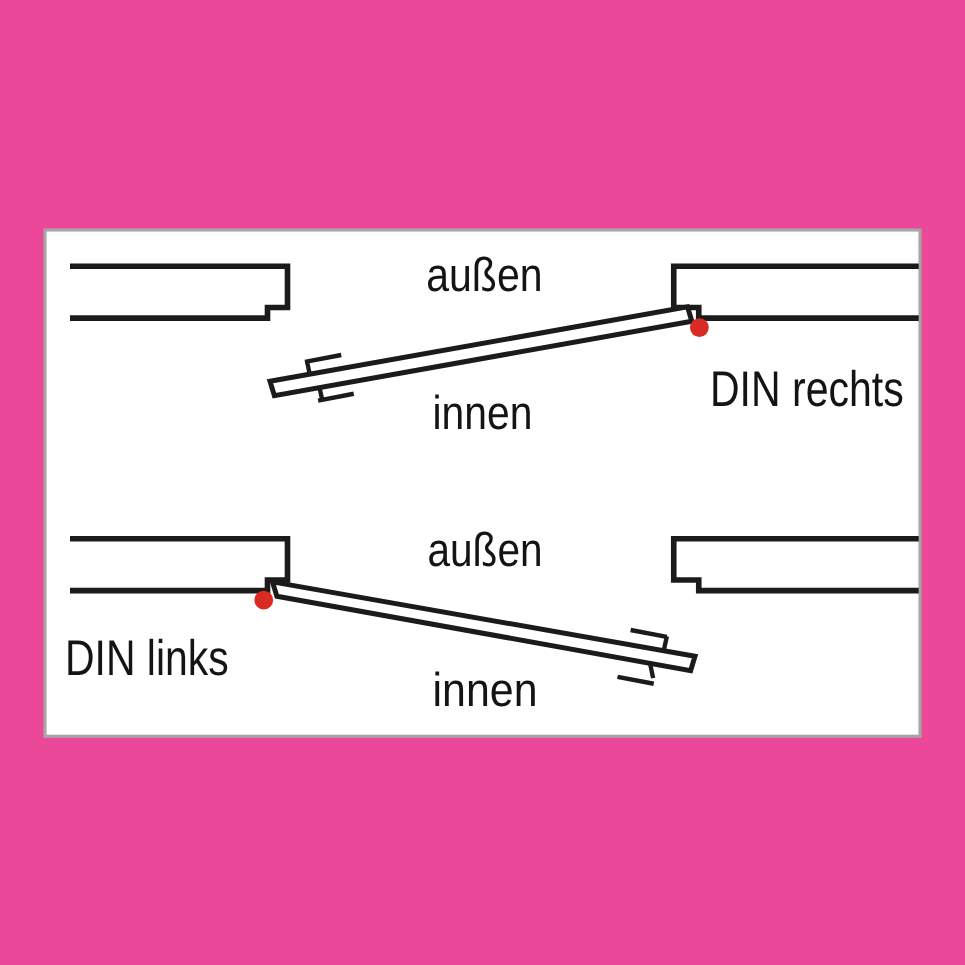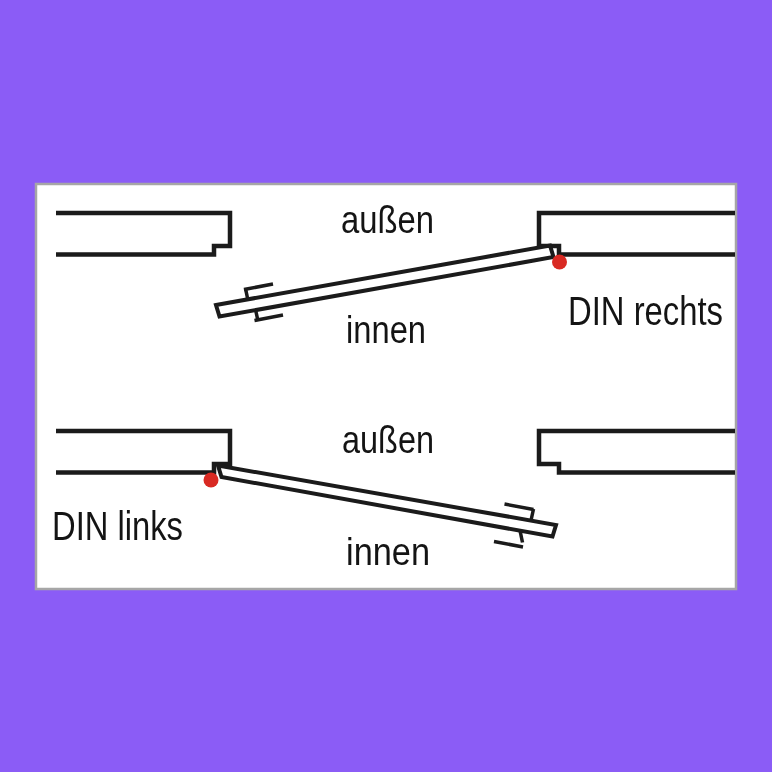--- a/index.html
+++ b/index.html
@@ -1,17 +1,17 @@
 <!DOCTYPE html>
 <html><head>
 <meta charset="utf-8">
 <style>
   html,body{margin:0;padding:0;background:#ffffff;}
   body{width:772px;height:772px;overflow:hidden;}
-  .stage{position:relative;width:772px;height:772px;background:#8b5cf6;}
+  .stage{position:relative;width:772px;height:772px;background:#ec4899;}
   svg{display:block;}
   .lbl{font-family:"Liberation Sans","DejaVu Sans",sans-serif;font-size:38px;fill:#141414;}
   .lbl-din{font-family:"Liberation Sans","DejaVu Sans",sans-serif;font-size:40px;fill:#141414;}
   .frame-path{fill:none;stroke-width:4.5;stroke-linecap:butt;stroke-linejoin:miter;}
   .door-poly{stroke-width:4;stroke-linejoin:miter;}
   .handle{fill:none;stroke-width:3.5;stroke-linecap:butt;}
 </style>
 </head>
 <body>
 

